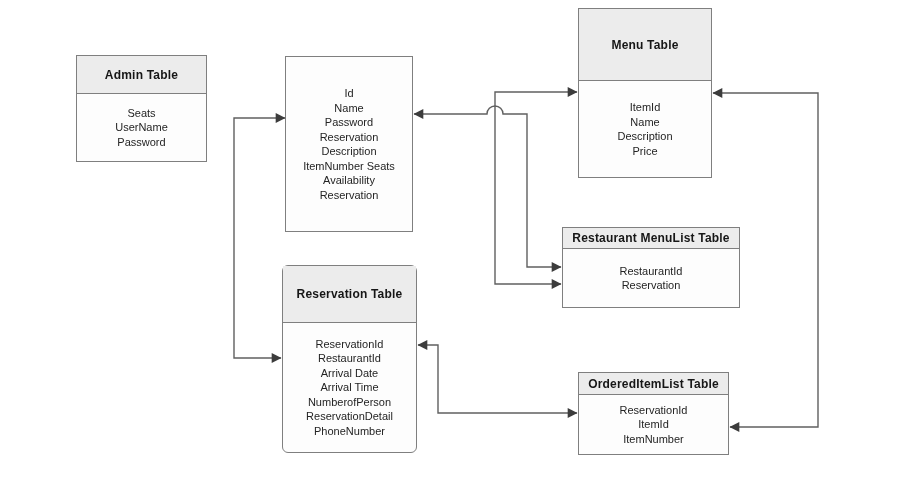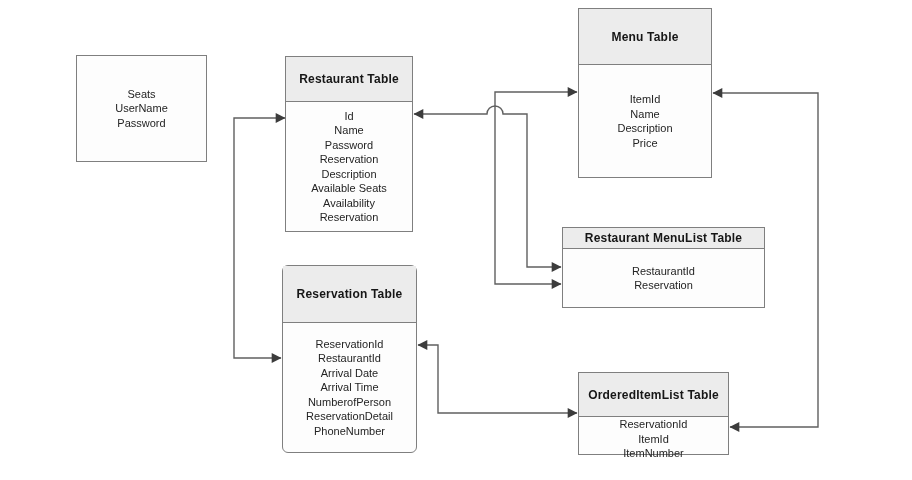--- a/index.html
+++ b/index.html
@@ -46,65 +46,65 @@
     text-align: right;
   }
   .field { white-space: nowrap; }
 
   
   #t-admin       { left: 76px;  top: 55px;  width: 131px; height: 107px; }
   #t-admin       .tbl-header { height: 38px; }
   #t-restaurant  { left: 285px; top: 56px;  width: 128px; height: 176px; }
   #t-restaurant  .tbl-header { height: 45px; }
   #t-menu        { left: 578px; top: 8px;   width: 134px; height: 170px; }
-  #t-menu        .tbl-header { height: 56px; }
-  #t-menulist    { left: 562px; top: 227px; width: 203px; height: 81px; }
+  #t-menu        .tbl-header { height: 72px; }
+  #t-menulist    { left: 562px; top: 227px; width: 178px; height: 81px; }
   #t-menulist    .tbl-header { height: 21px; }
   #t-reservation { left: 282px; top: 265px; width: 135px; height: 188px; border-radius: 6px; }
   #t-reservation .tbl-header { height: 57px; }
   #t-ordered     { left: 578px; top: 372px; width: 151px; height: 83px; }
-  #t-ordered     .tbl-header { height: 44px; align-items: center; }
+  #t-ordered     .tbl-header { height: 22px; align-items: center; }
 
   #wires {
     position: absolute;
     left: 0; top: 0;
     width: 912px; height: 480px;
     z-index: 2;
     pointer-events: none;
   }
   #wires path.wire {
     fill: none;
     stroke: #606060;
     stroke-width: 1.4;
   }
 </style>
 </head>
 <body>
 
 <div id="canvas">
 
   <div class="tbl" id="t-admin">
+    <div class="tbl-header">
+      <span>Admin Table</span>
+    </div>
     <div class="tbl-body">
       <span class="field">Seats</span>
       <span class="field">UserName</span>
       <span class="field">Password</span>
     </div>
   </div>
 
   <div class="tbl" id="t-restaurant">
-    <div class="tbl-header">
-      <span>Restaurant Table</span>
-    </div>
     <div class="tbl-body">
       <span class="field">Id</span>
       <span class="field">Name</span>
       <span class="field">Password</span>
       <span class="field">Reservation</span>
       <span class="field">Description</span>
-      <span class="field">Available Seats</span>
+      <span class="field">ItemNumber Seats</span>
       <span class="field">Availability</span>
       <span class="field">Reservation</span>
     </div>
   </div>
 
   <div class="tbl" id="t-menu">
     <div class="tbl-header">
       <span>Menu Table</span>
     </div>
     <div class="tbl-body">

